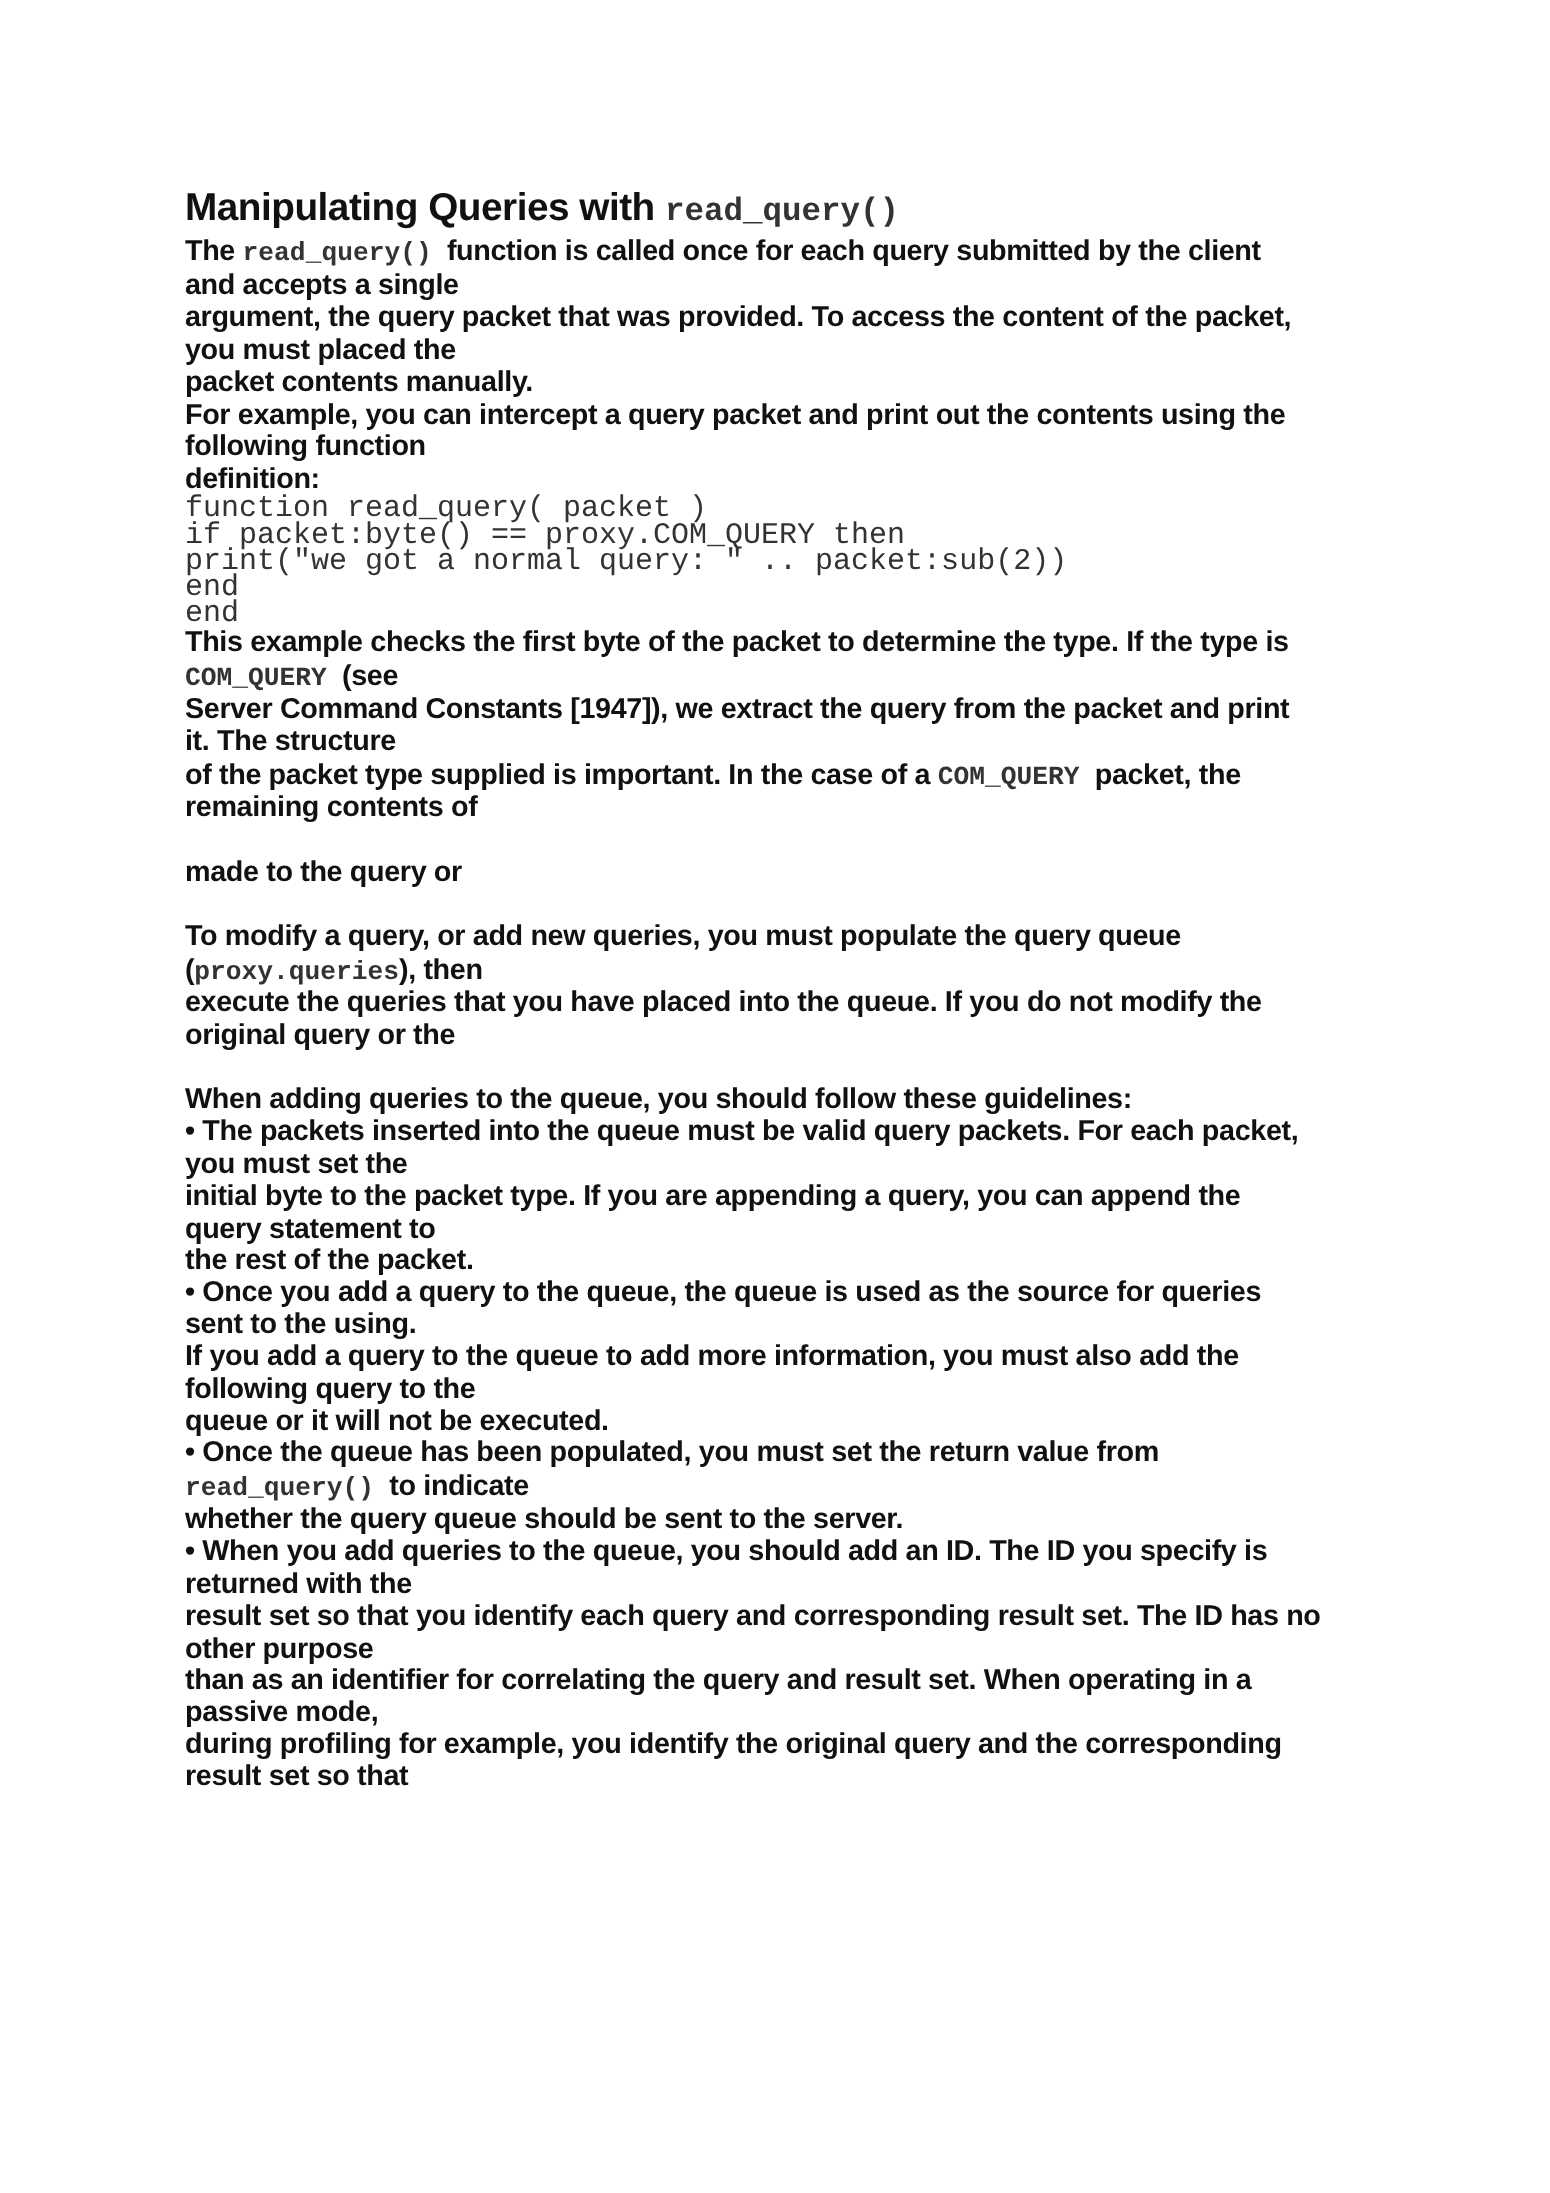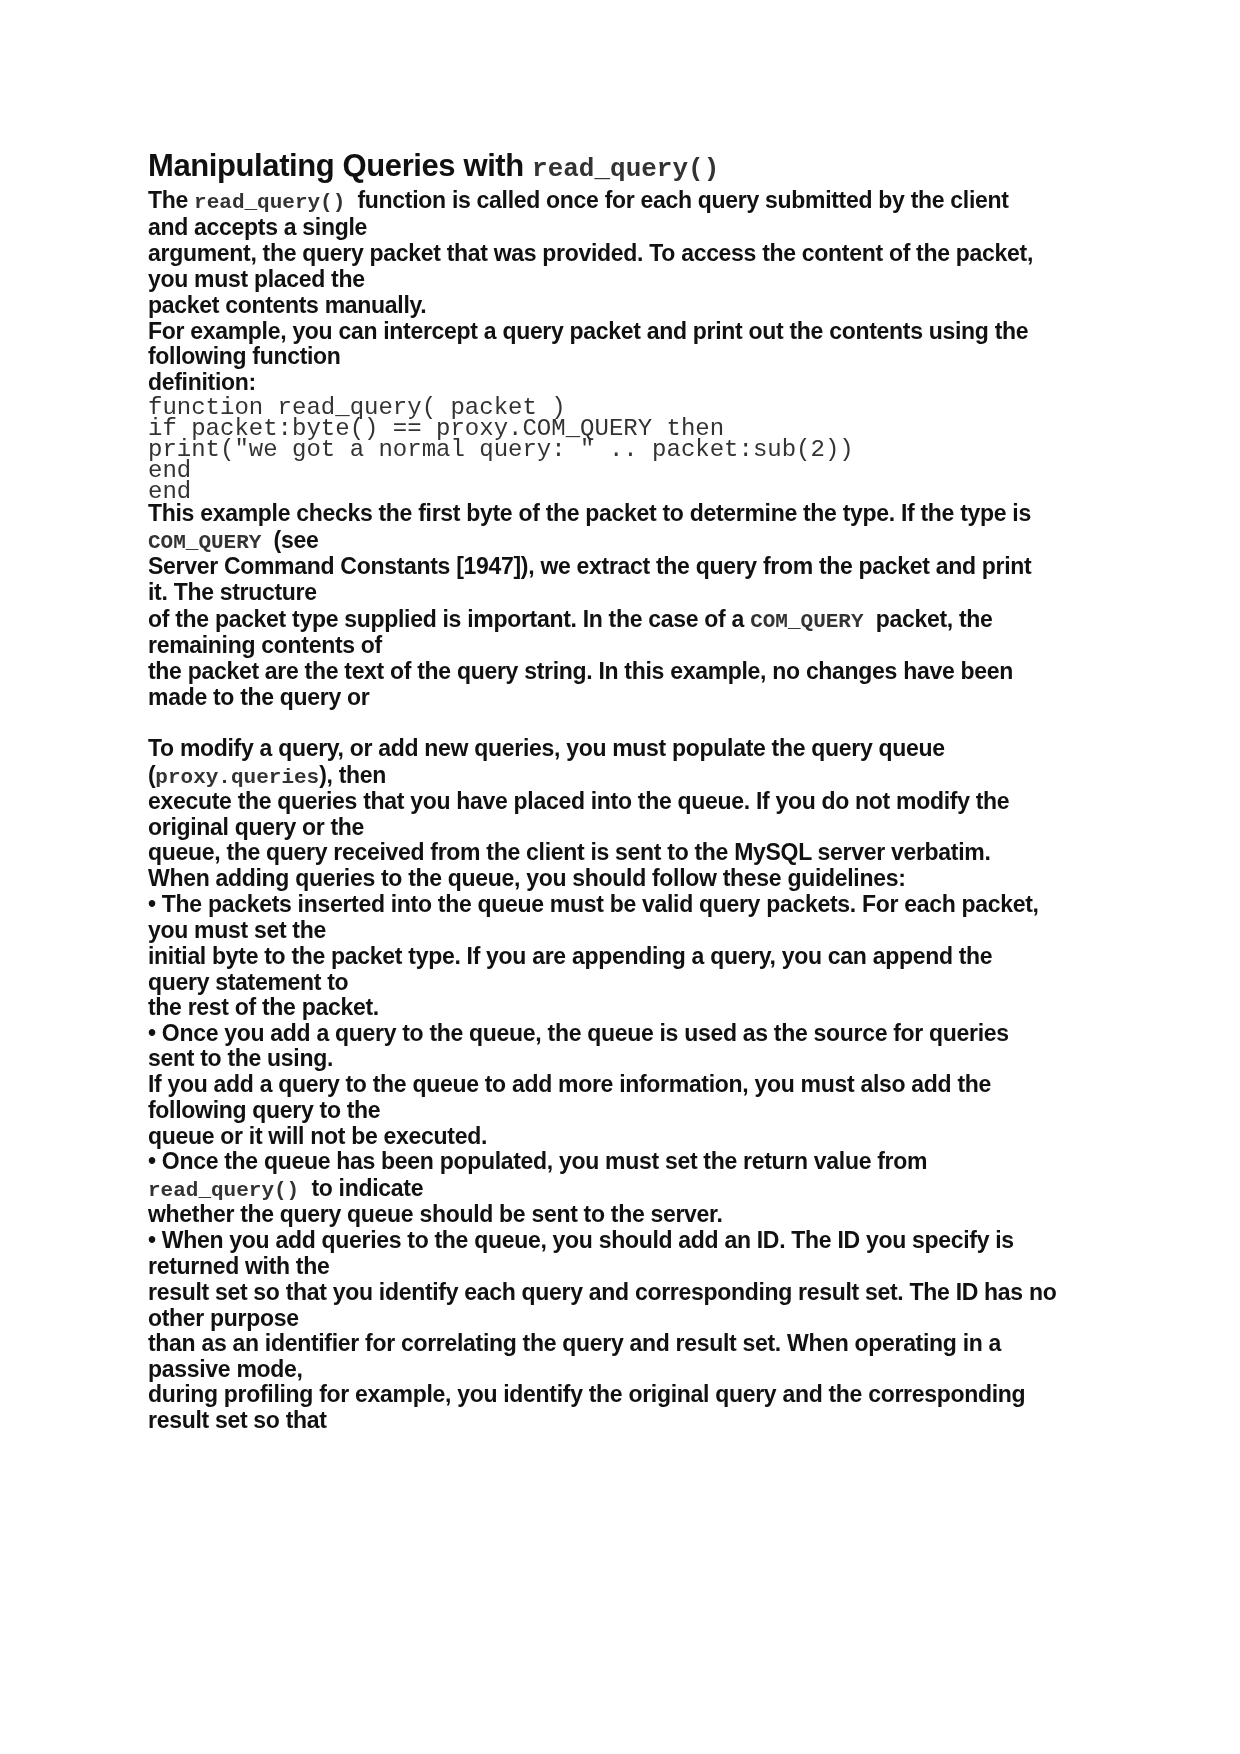--- a/index.html
+++ b/index.html
@@ -35,28 +35,26 @@
     <div class="code" style="top:460px">end</div>
     <div class="code" style="top:481px">end</div>
   </div>
 
   <div class="line" style="top:500px">This example checks the first byte of the packet to determine the type. If the type is</div>
   <div class="line" style="top:527px"><span class="mono">COM_QUERY</span><span>  (see</span></div>
   <div class="line" style="top:553px">Server Command Constants [1947]), we extract the query from the packet and print</div>
   <div class="line" style="top:579px">it. The structure</div>
   <div class="line" style="top:606px"><span>of the packet type supplied is important. In the case of a </span><span class="mono">COM_QUERY</span><span>  packet, the</span></div>
   <div class="line" style="top:632px">remaining contents of</div>
-  <div class="line" style="top:658px">the packet are the text of the query string. In this example, no changes have been</div>
   <div class="line" style="top:684px">made to the query or</div>
 
   <div class="line" style="top:735px">To modify a query, or add new queries, you must populate the query queue</div>
   <div class="line" style="top:762px"><span>(</span><span class="mono">proxy.queries</span><span>), then</span></div>
   <div class="line" style="top:788px">execute the queries that you have placed into the queue. If you do not modify the</div>
   <div class="line" style="top:814px">original query or the</div>
-  <div class="line" style="top:839px">queue, the query received from the client is sent to the MySQL server verbatim.</div>
   <div class="line" style="top:865px">When adding queries to the queue, you should follow these guidelines:</div>
 
   <div>
     <div class="line" style="top:891px">• The packets inserted into the queue must be valid query packets. For each packet,</div>
     <div class="line" style="top:917px">you must set the</div>
     <div class="line" style="top:943px">initial byte to the packet type. If you are appending a query, you can append the</div>
     <div class="line" style="top:969px">query statement to</div>
     <div class="line" style="top:994px">the rest of the packet.</div>
 
     <div class="line" style="top:1020px">• Once you add a query to the queue, the queue is used as the source for queries</div>

